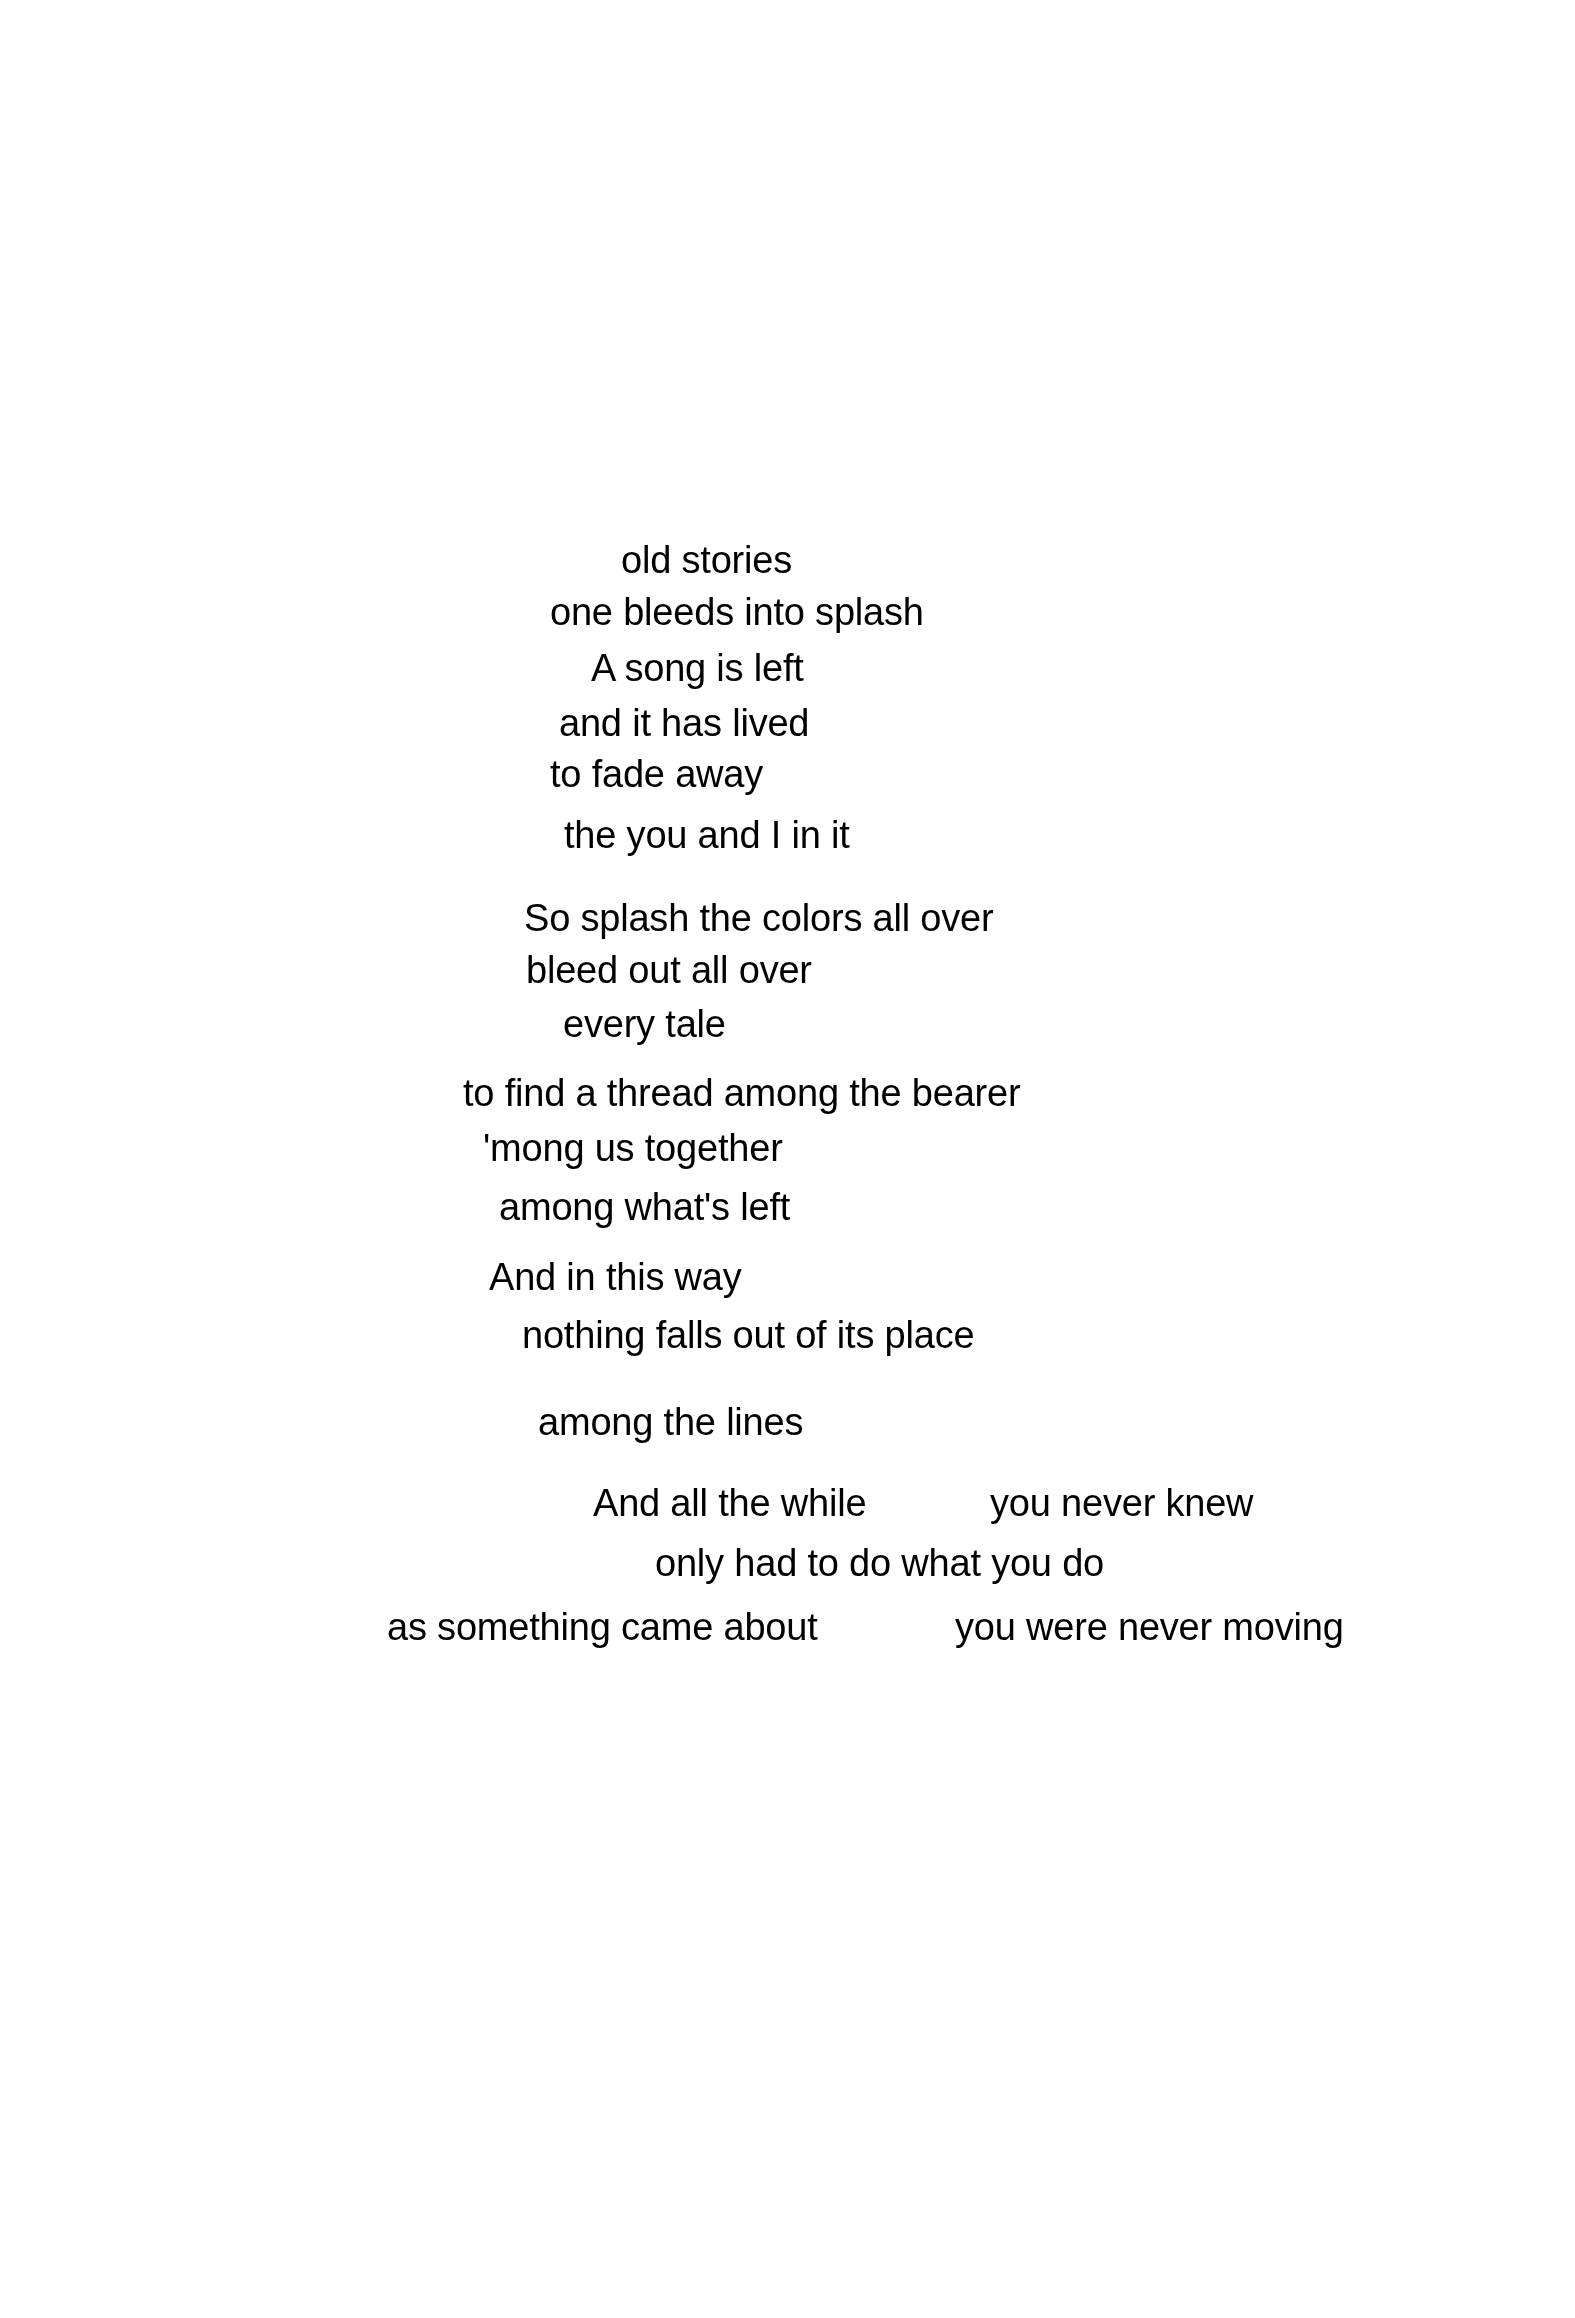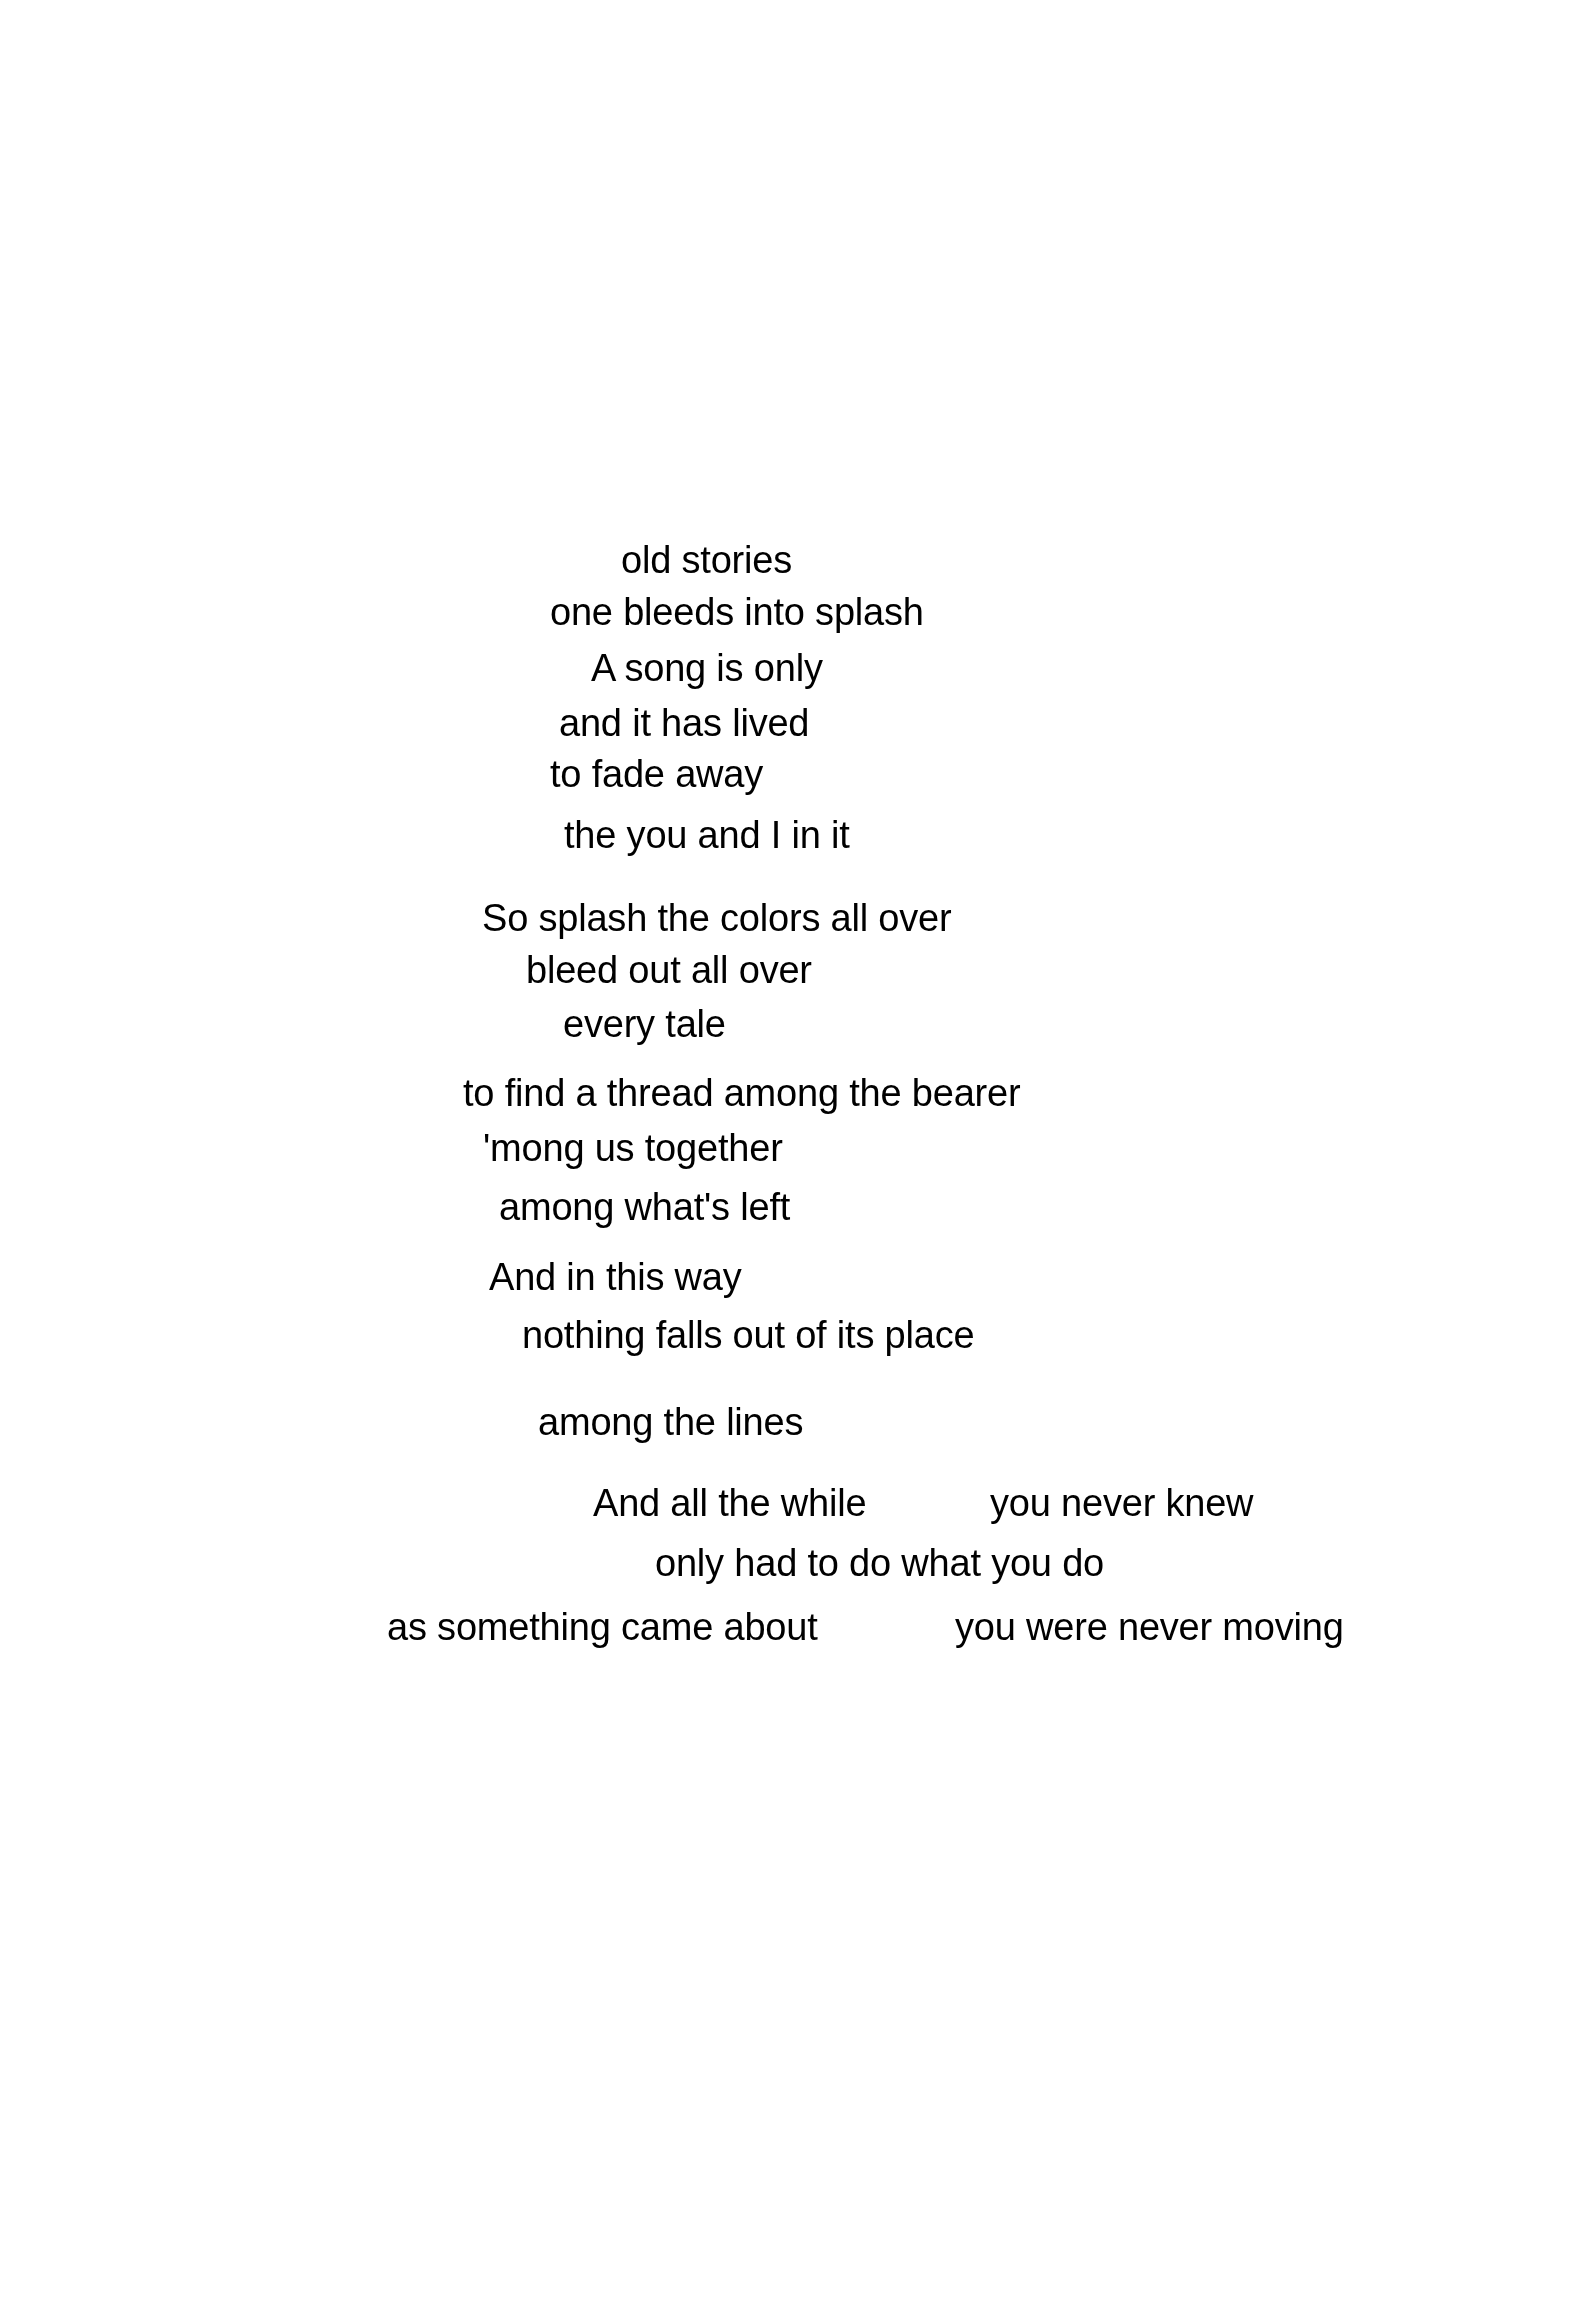--- a/index.html
+++ b/index.html
@@ -23,26 +23,26 @@
     white-space: pre;
     letter-spacing: -0.2px;
   }
 </style>
 </head>
 <body>
 
 <div class="page">
   <div class="poem-line" style="top:540px;  left:621px;">old stories</div>
   <div class="poem-line" style="top:592px;  left:550px;">one bleeds into splash</div>
-  <div class="poem-line" style="top:648px;  left:591px;">A song is only</div>
+  <div class="poem-line" style="top:648px;  left:591px;">A song is left</div>
   <div class="poem-line" style="top:703px;  left:559px;">and it has lived</div>
   <div class="poem-line" style="top:754px;  left:550px;">to fade away</div>
   <div class="poem-line" style="top:815px; left:548px;margin-left:16px;">the you and I in it</div>
 
-  <div class="poem-line" style="top:898px; left:482px;text-align:right;">So splash the colors all over</div>
+  <div class="poem-line" style="top:898px; left:524px;text-align:right;">So splash the colors all over</div>
   <div class="poem-line" style="top:950px; left:526px;">bleed out all over</div>
   <div class="poem-line" style="top:1004px; left:563px;">every tale</div>
 
   <div class="poem-line" style="top:1073px; left:463px;">to find a thread among the bearer</div>
   <div class="poem-line" style="top:1128px; left:483px;">'mong us together</div>
   <div class="poem-line" style="top:1187px; left:499px;">among what's left</div>
 
   <div class="poem-line" style="top:1257px; left:489px;">And in this way</div>
   <div class="poem-line" style="top:1315px; left:522px;">nothing falls out of its place</div>
 

